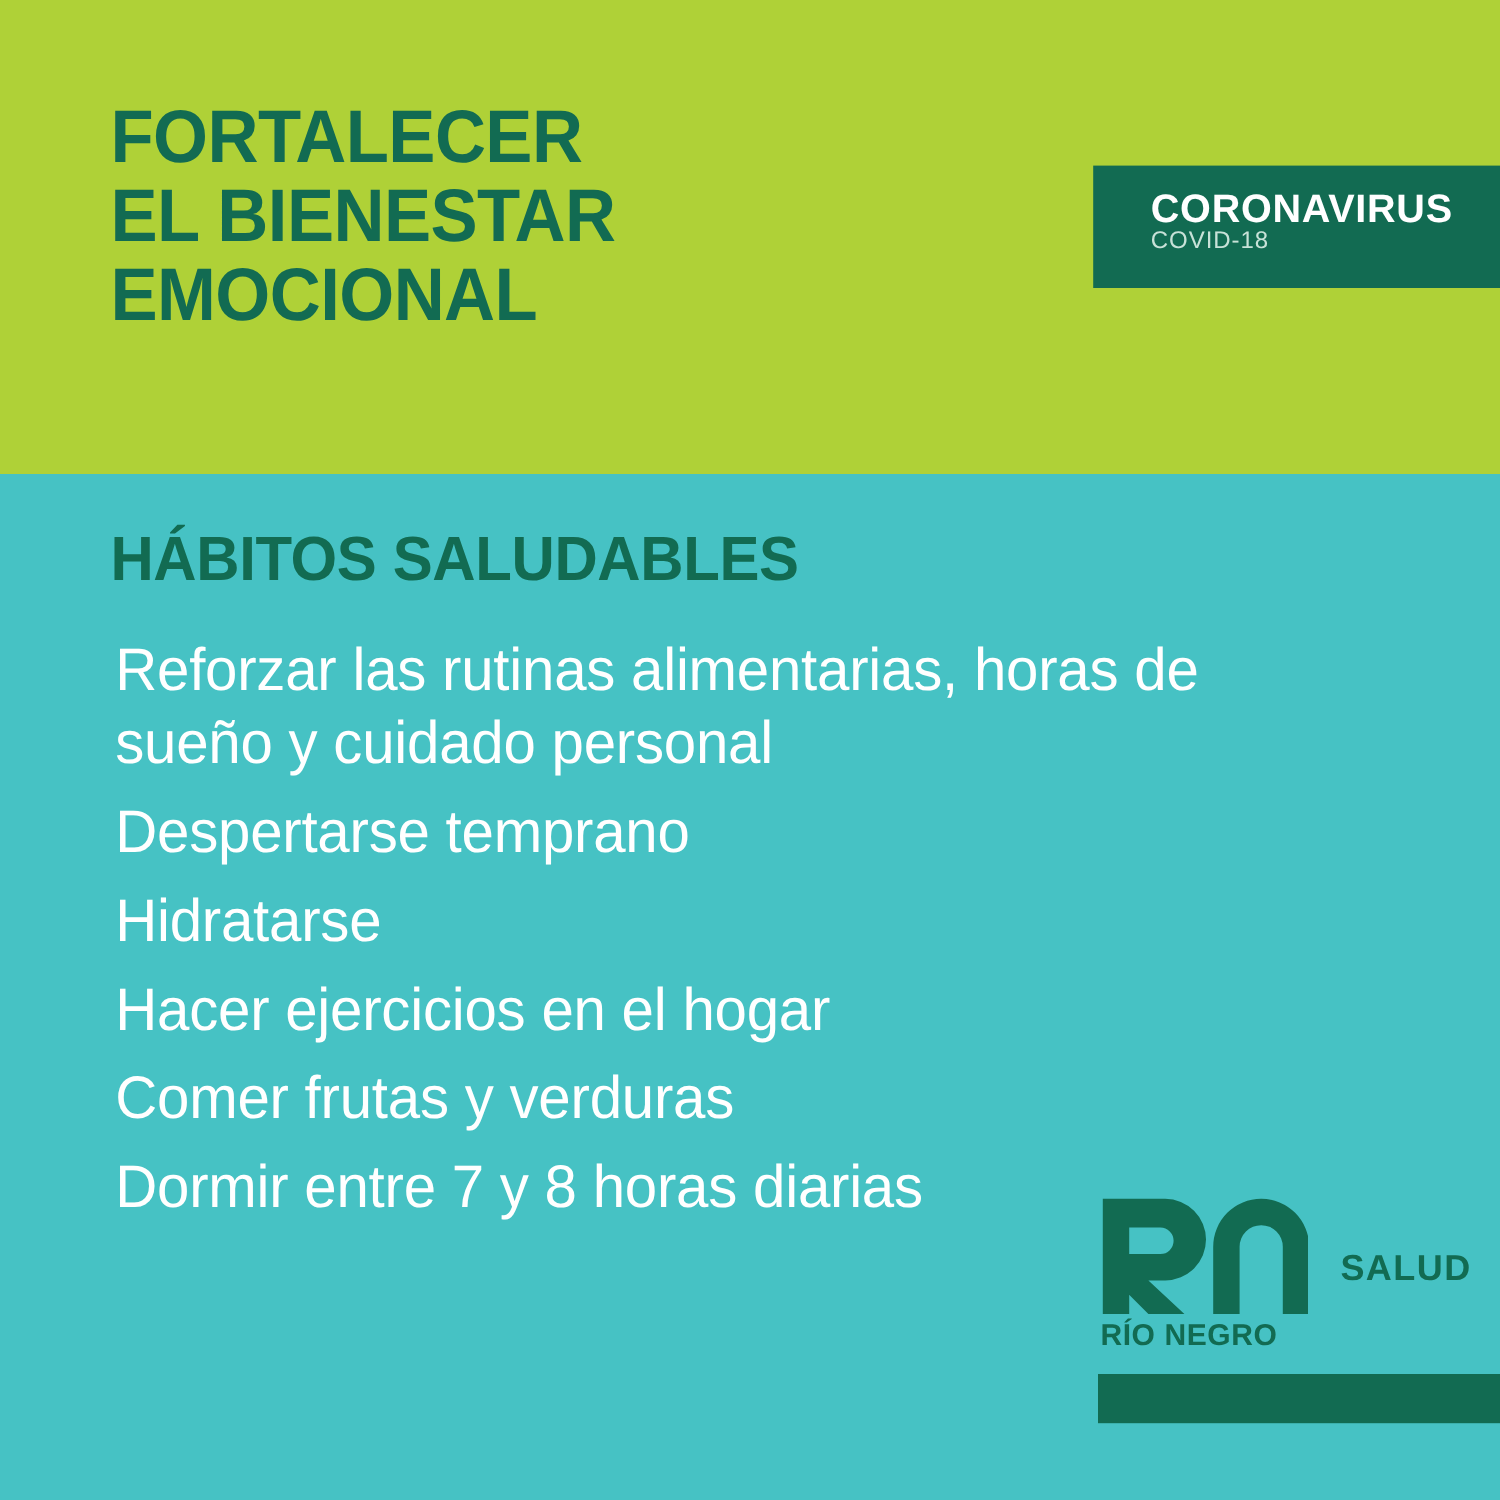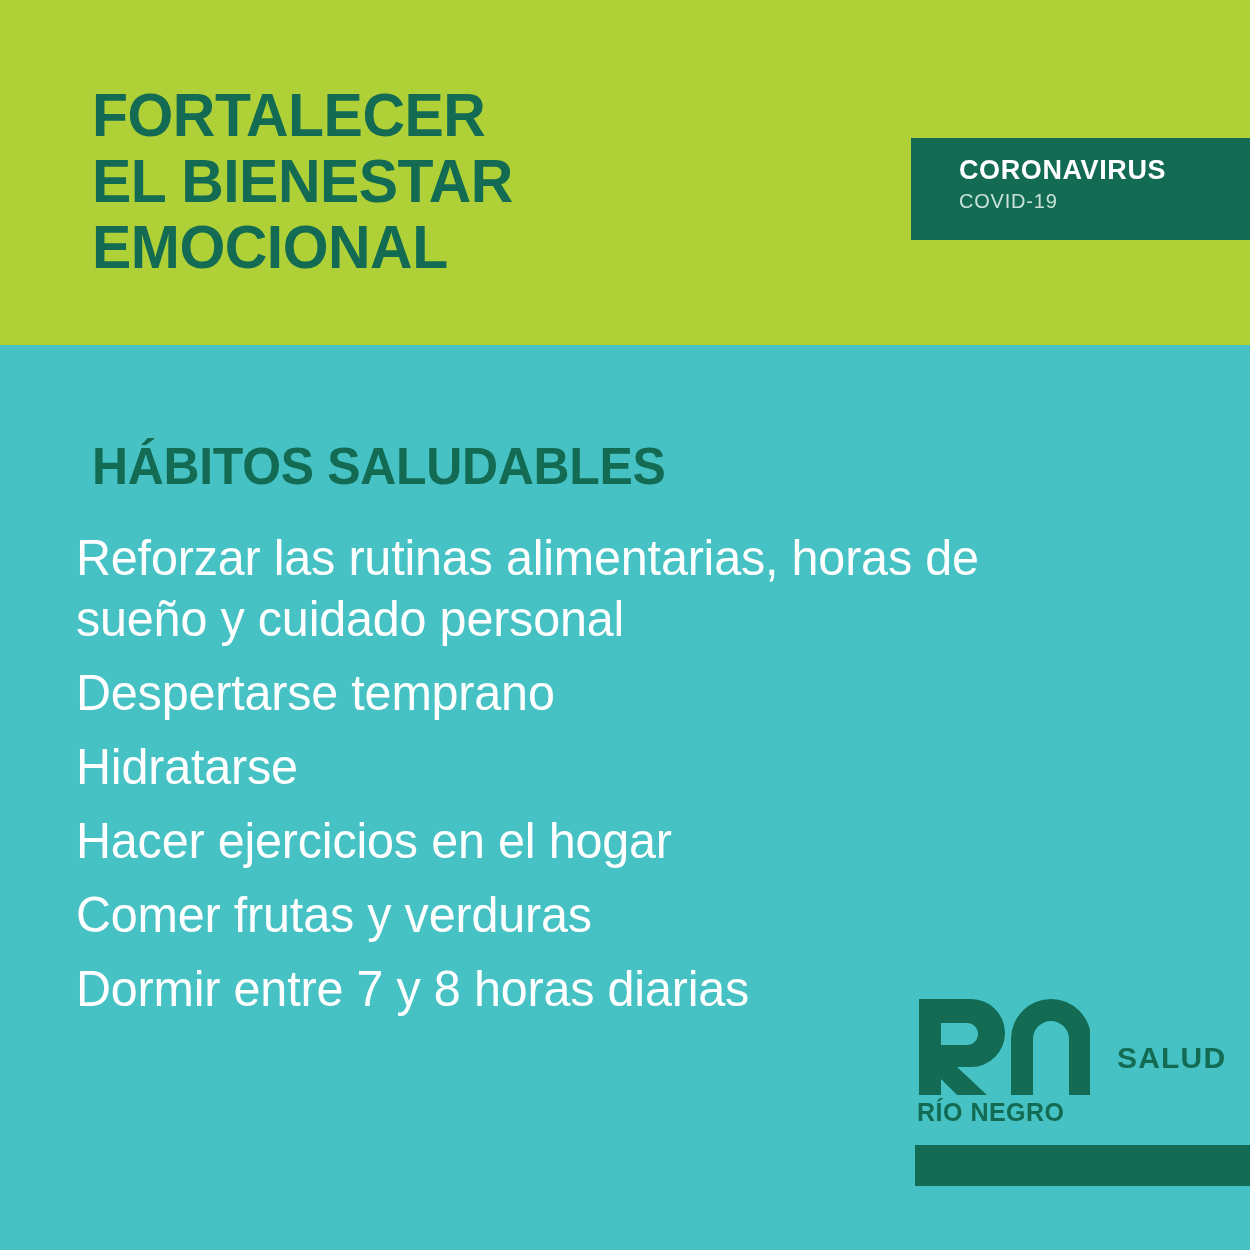--- a/index.html
+++ b/index.html
@@ -19,21 +19,21 @@
     height: 1250px;
     background: #46c2c4;
   }
 
   
   .header-band {
     position: absolute;
     left: 0;
     top: 0;
     width: 1250px;
-    height: 345px;
+    height: 395px;
     background: #afd137;
   }
   .headline {
     position: absolute;
     left: 92px;
     top: 82px;
     color: #126b52;
     font-family: "Liberation Sans Narrow", "Liberation Sans", sans-serif;
     font-weight: bold;
     font-size: 62px;
@@ -54,21 +54,21 @@
     width: 339px;
     height: 102px;
     background: #126b52;
   }
   .badge-title {
     position: absolute;
     left: 48px;
     top: 17px;
     color: #ffffff;
     font-weight: bold;
-    font-size: 27px;
+    font-size: 33px;
     letter-spacing: 0.6px;
     white-space: nowrap;
   }
   .badge-sub {
     position: absolute;
     left: 48px;
     top: 52px;
     color: #c8e2d8;
     font-weight: 300;
     font-size: 20px;
@@ -87,21 +87,21 @@
     font-size: 52px;
     line-height: 58px;
     letter-spacing: -0.3px;
     text-transform: uppercase;
     transform: scaleX(0.96);
     transform-origin: left top;
     white-space: nowrap;
   }
   .habit-list {
     position: absolute;
-    left: 76px;
+    left: 96px;
     top: 528px;
     width: 1010px;
     margin: 0;
     padding: 0;
     list-style: none;
   }
   .habit-item {
     color: #ffffff;
     font-family: "Liberation Sans Narrow", "Liberation Sans", sans-serif;
     font-weight: 300;
@@ -154,21 +154,21 @@
 
   <div class="header-band">
     <div class="headline">
       <span class="hl-line">FORTALECER</span>
       <span class="hl-line">EL BIENESTAR</span>
       <span class="hl-line">EMOCIONAL</span>
     </div>
 
     <div class="badge">
       <div class="badge-title">CORONAVIRUS</div>
-      <div class="badge-sub">COVID-19</div>
+      <div class="badge-sub">COVID-18</div>
     </div>
   </div>
 
   <div class="subhead">HÁBITOS SALUDABLES</div>
 
   <ul class="habit-list">
     <li class="habit-item wrap">Reforzar las rutinas alimentarias, horas de sueño y cuidado personal</li>
     <li class="habit-item">Despertarse temprano</li>
     <li class="habit-item">Hidratarse</li>
     <li class="habit-item">Hacer ejercicios en el hogar</li>

